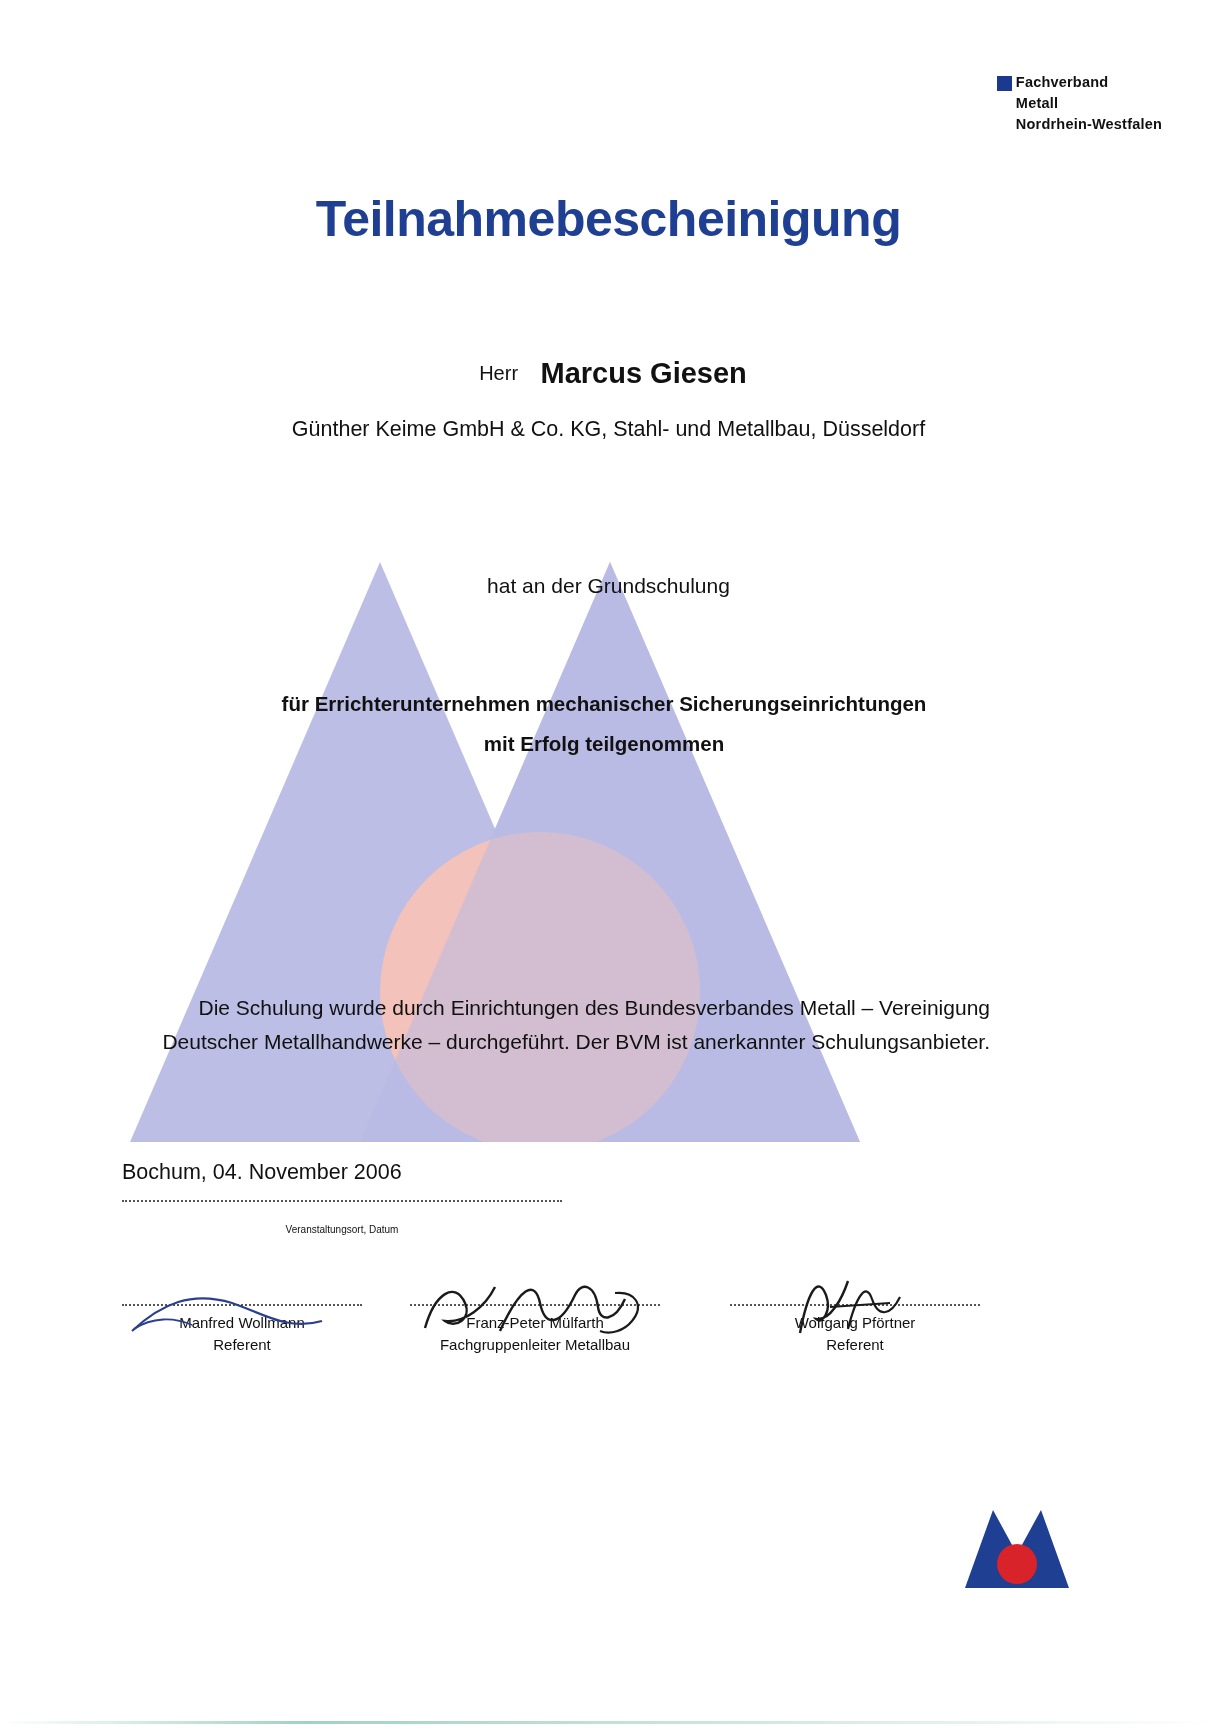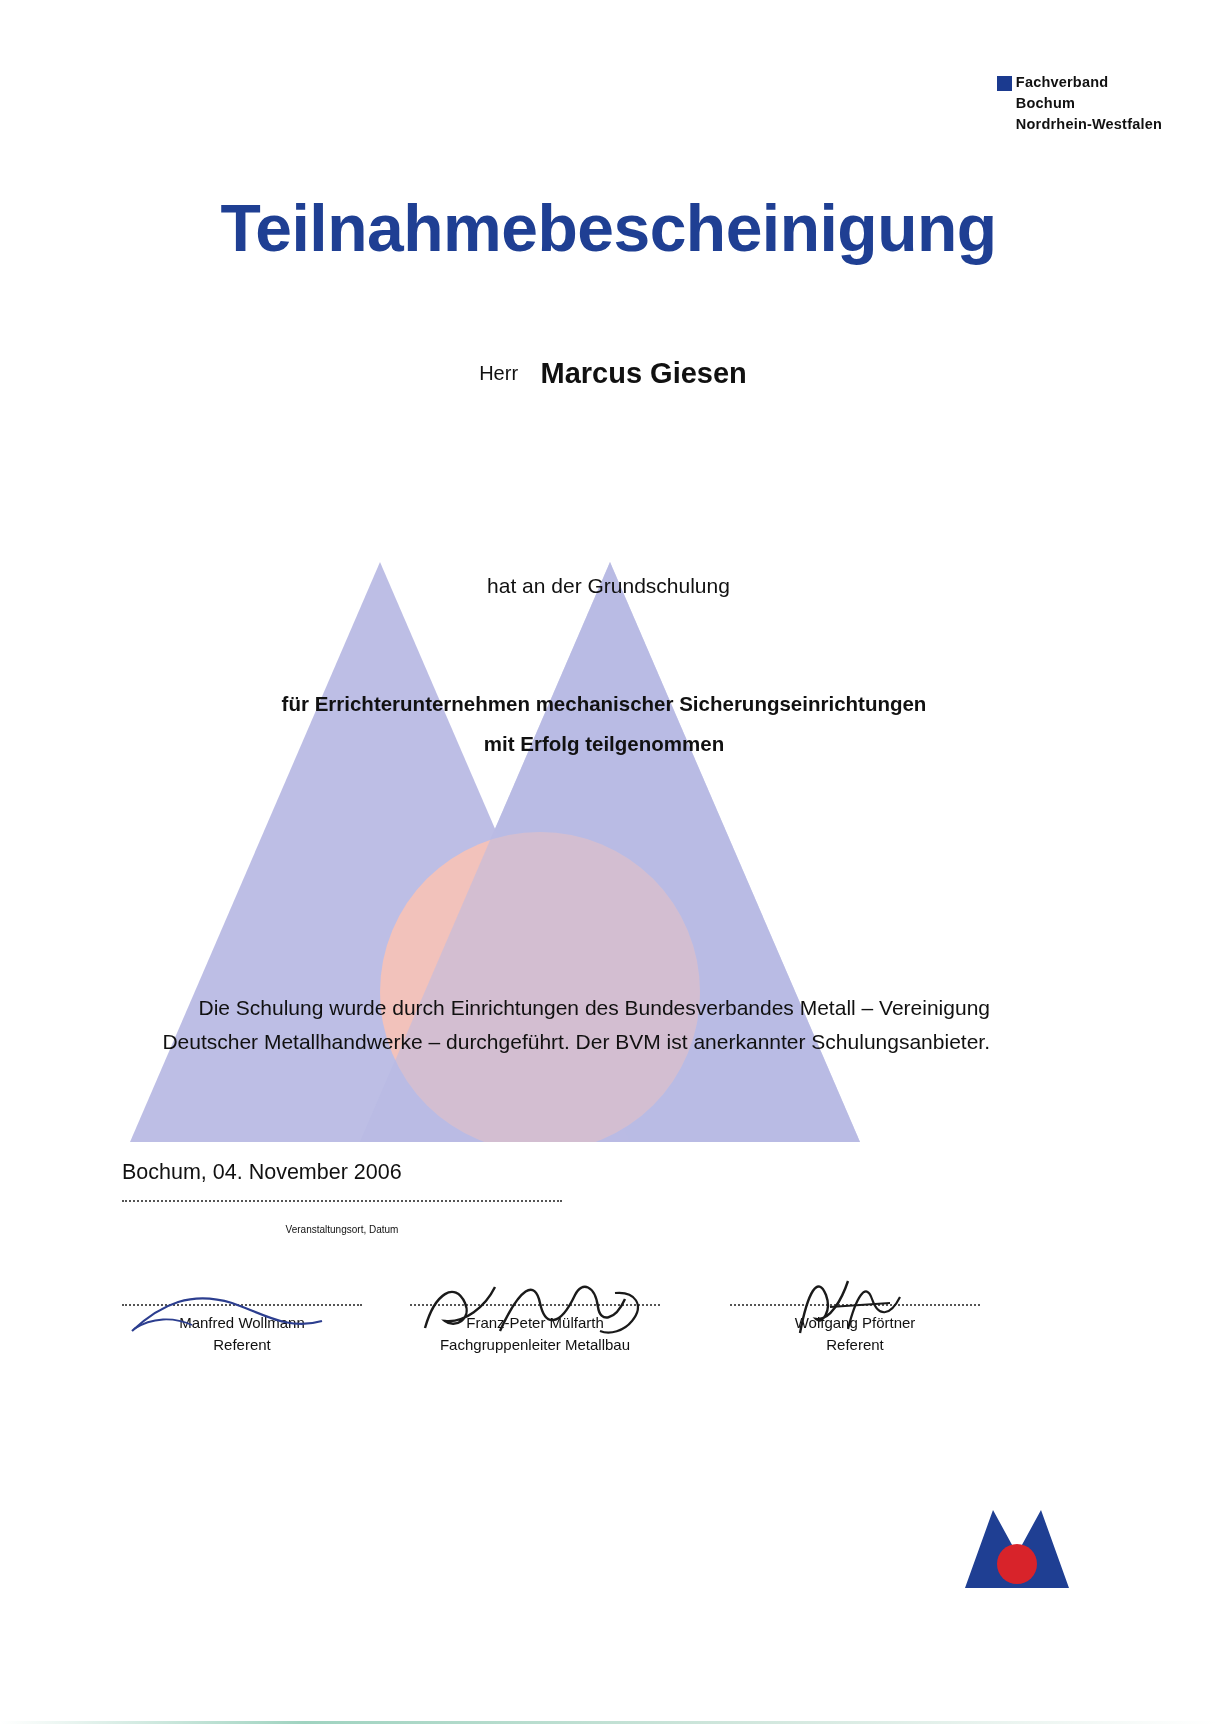--- a/index.html
+++ b/index.html
@@ -56,21 +56,21 @@
     letter-spacing: 0.2px;
   }
 
   
   .title {
     position: absolute;
     left: 0;
     right: 0;
     top: 178px;
     text-align: center;
-    font-size: 66px;
+    font-size: 50px;
     font-weight: bold;
     color: #1f3f93;
     letter-spacing: -0.5px;
     z-index: 2;
   }
 
   
   .recipient-row {
     position: absolute;
     left: 9px;
@@ -228,31 +228,32 @@
     <path d="M250 620 L500 40 L750 620 Z" fill="#b9bbe4"></path>
     <path d="M20 620 L270 40 L520 620 Z" fill="#b9bbe4" opacity="0.95"></path>
     <circle cx="430" cy="470" r="160" fill="#f2c2bb"></circle>
     <path d="M250 620 L500 40 L750 620 Z" fill="#b9bbe4" opacity="0.55"></path>
   </svg>
 
   <div class="org-header">
     <div class="org-square"></div>
     <div class="org-lines">
       <div>Fachverband</div>
-      <div>Bochum</div>
+      <div>Metall</div>
       <div>Nordrhein-Westfalen</div>
     </div>
   </div>
 
   <div class="title">Teilnahmebescheinigung</div>
 
   <div class="recipient-row">
     <span class="salutation">Herr</span>
     <span class="recipient-name">Marcus Giesen</span>
   </div>
+  <div class="company">Günther Keime GmbH &amp; Co. KG, Stahl- und Metallbau, Düsseldorf</div>
 
   <div class="line-attended">hat an der Grundschulung</div>
 
   <div class="course-block">
     <div>für Errichterunternehmen mechanischer Sicherungseinrichtungen</div>
     <div>mit Erfolg teilgenommen</div>
   </div>
 
   <div class="provider-note">Die Schulung wurde durch Einrichtungen des Bundesverbandes Metall – Vereinigung Deutscher Metallhandwerke – durchgeführt. Der BVM ist anerkannter Schulungsanbieter.</div>
 

